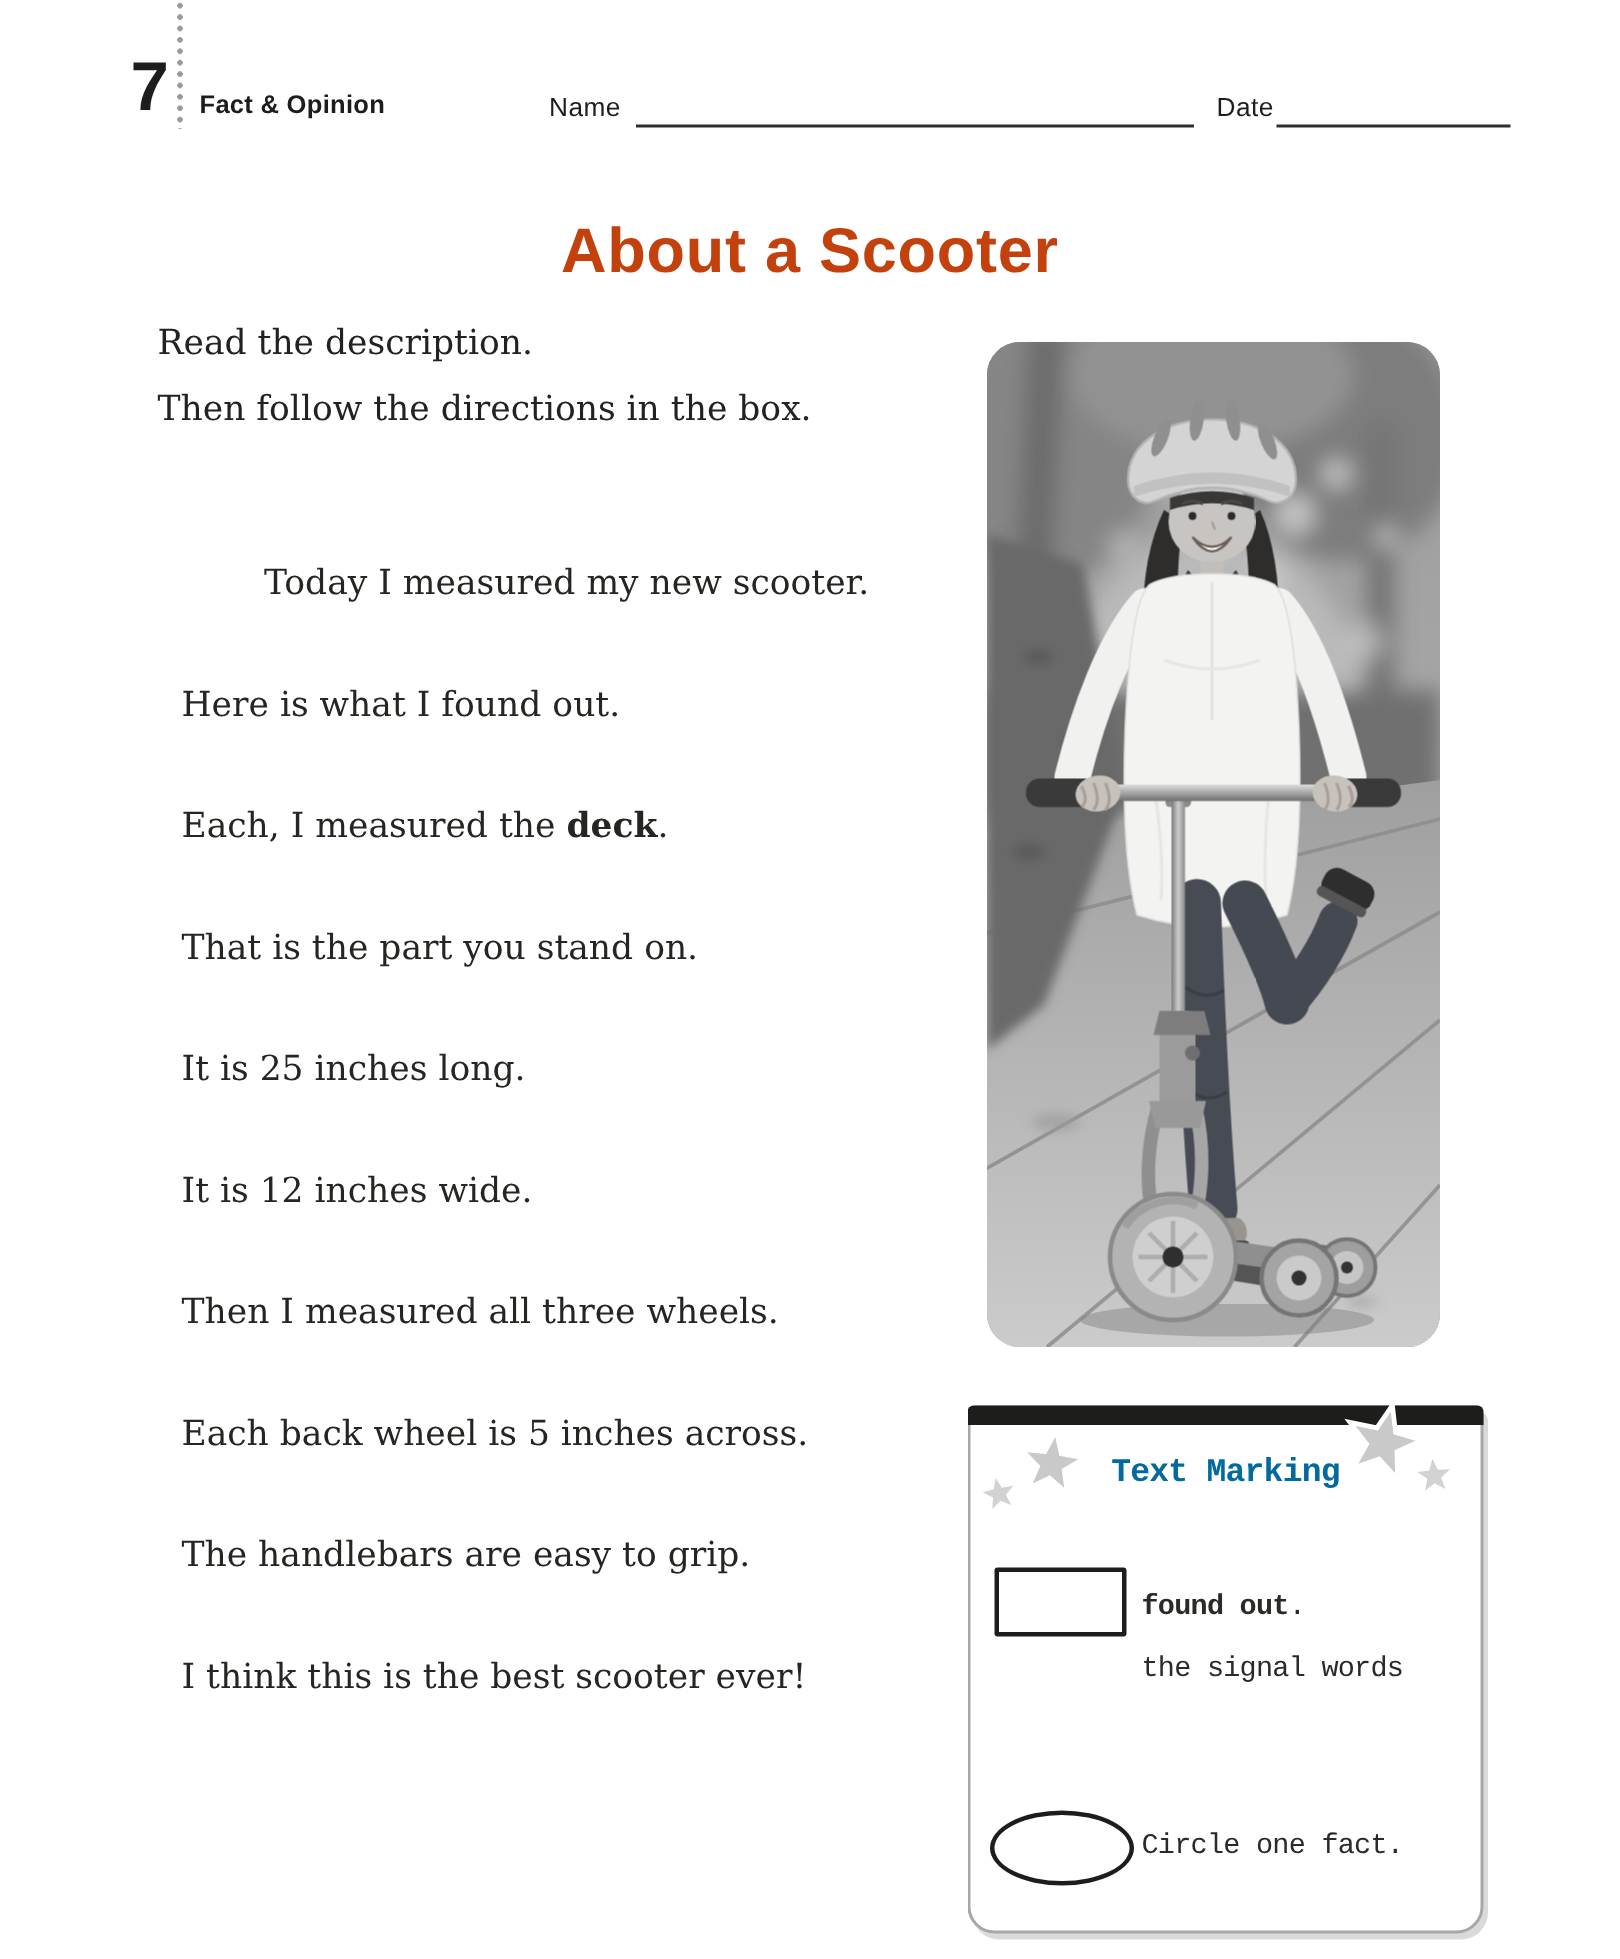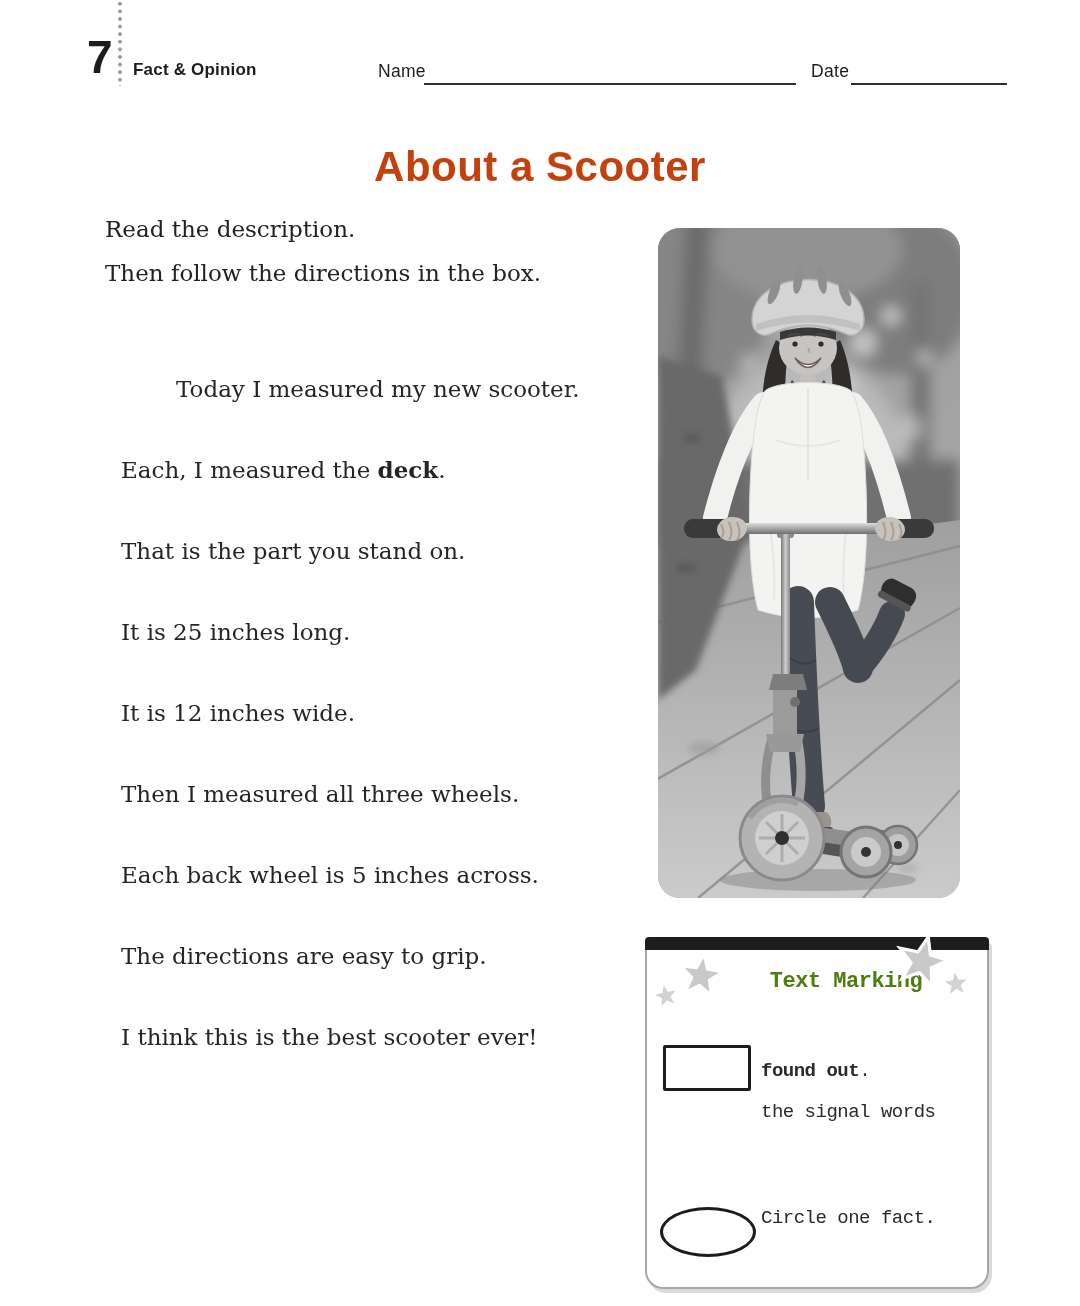--- a/index.html
+++ b/index.html
@@ -10,21 +10,21 @@
 
   
   .lesson-number { position:absolute; left:87px; top:34px; font:bold 46px/1 "Liberation Sans", sans-serif; color:#1d1d1b; }
   .dotted-rule {
     position:absolute; left:118px; top:0; width:4px; height:86px;
     background-image:radial-gradient(circle, #9a9a9a 1.7px, rgba(0,0,0,0) 2px);
     background-size:4px 7.6px; background-repeat:repeat-y;
   }
   .lesson-label { position:absolute; left:133px; top:60px; font:bold 17px/1.2 "Liberation Sans", sans-serif; color:#1d1d1b; letter-spacing:.2px; }
   .field-label { position:absolute; font:17.5px/1.2 "Liberation Sans", sans-serif; color:#1d1d1b; letter-spacing:.3px; }
-  .name-label { left:378px; top:61px; }
+  .name-label { left:366px; top:61px; }
   .date-label { left:811px; top:61px; }
   .rule { position:absolute; height:0; border-bottom:2px solid #2f2f2d; }
   .name-rule { left:424px; top:83px; width:372px; }
   .date-rule { left:851px; top:83px; width:156px; }
 
   
   .page-title {
     position:absolute; left:0; top:116px; width:100%; text-align:center;
     font:bold 42px/1.1 "Liberation Sans", sans-serif; color:#c2410c; letter-spacing:.5px;
   }
@@ -46,30 +46,30 @@
 
   
   .tm-box {
     position:absolute; left:645px; top:937px; width:340px; height:348px;
     background:#fff; border:2px solid #a7a7a7; border-radius:6px 6px 18px 18px;
     box-shadow:3px 4px 0 #dadada;
   }
   .tm-bar { position:absolute; left:-2px; right:-2px; top:-2px; height:13px; background:#1d1d1b; border-radius:4px 4px 0 0; z-index:1; }
   .tm-title {
     position:absolute; left:0; top:30px; width:100%; text-align:center;
-    font:bold 22px/1.2 "Liberation Mono", monospace; color:#4d7c0f; letter-spacing:-.5px;padding-left:29px;
+    font:bold 22px/1.2 "Liberation Mono", monospace; color:#0369a1; letter-spacing:-.5px;
   }
   .star { position:absolute; z-index:2; }
   .star svg { display:block; overflow:visible; }
   .shape-box { position:absolute; left:16px; top:106px; width:82px; height:40px; border:3px solid #1d1d1b; border-radius:2px; background:#fff; }
   .shape-oval { position:absolute; left:13px; top:268px; width:90px; height:44px; border:3px solid #1d1d1b; border-radius:50%; background:#fff; }
   .tm-instr { position:absolute; left:114px; top:112px; width:215px; }
   .tm-instr p { margin:0; font:19px/41px "Liberation Mono", monospace; color:#2a2a27; letter-spacing:-.5px; white-space:nowrap; }
   .tm-instr b { font-weight:bold; }
-  .tm-circle-text { position:absolute; left:114px; top:260px; font:19px/38px "Liberation Mono", monospace; color:#2a2a27; letter-spacing:-.5px; white-space:nowrap; }
+  .tm-circle-text { position:absolute; left:114px; top:272px; font:19px/38px "Liberation Mono", monospace; color:#2a2a27; letter-spacing:-.5px; white-space:nowrap; }
 </style>
 </head>
 <body>
 
 <div class="page">
 
   <div class="lesson-number">7</div>
   <div class="dotted-rule"></div>
   <div class="lesson-label">Fact &amp; Opinion</div>
   <div class="field-label name-label">Name</div>
@@ -79,27 +79,28 @@
 
   <h1 class="page-title">About a Scooter</h1>
 
   <div class="intro">
     <p>Read the description.</p>
     <p>Then follow the directions in the box.</p>
   </div>
 
   <div class="passage">
     <p class="indent"><span>Today I measured my new scooter.</span><b></b><span></span></p>
+    <p><span>Here is what I found out.</span><b></b><span></span></p>
     <p><span>Each, I measured the </span><b>deck</b><span>.</span></p>
     <p><span>That is the part you stand on.</span><b></b><span></span></p>
     <p><span>It is 25 inches long.</span><b></b><span></span></p>
     <p><span>It is 12 inches wide.</span><b></b><span></span></p>
     <p><span>Then I measured all three wheels.</span><b></b><span></span></p>
     <p><span>Each back wheel is 5 inches across.</span><b></b><span></span></p>
-    <p><span>The directions are easy to grip.</span><b></b><span></span></p>
+    <p><span>The handlebars are easy to grip.</span><b></b><span></span></p>
     <p><span>I think this is the best scooter ever!</span><b></b><span></span></p>
   </div>
 
   <figure class="photo" style="margin:0">
     <svg width="302" height="670" viewBox="0 0 302 670" xmlns="http://www.w3.org/2000/svg">
       <defs>
         <filter id="b8" x="-30%" y="-30%" width="160%" height="160%">
             <feGaussianBlur stdDeviation="7"></feGaussianBlur>
           </filter>
         <filter id="b4" x="-30%" y="-30%" width="160%" height="160%">

